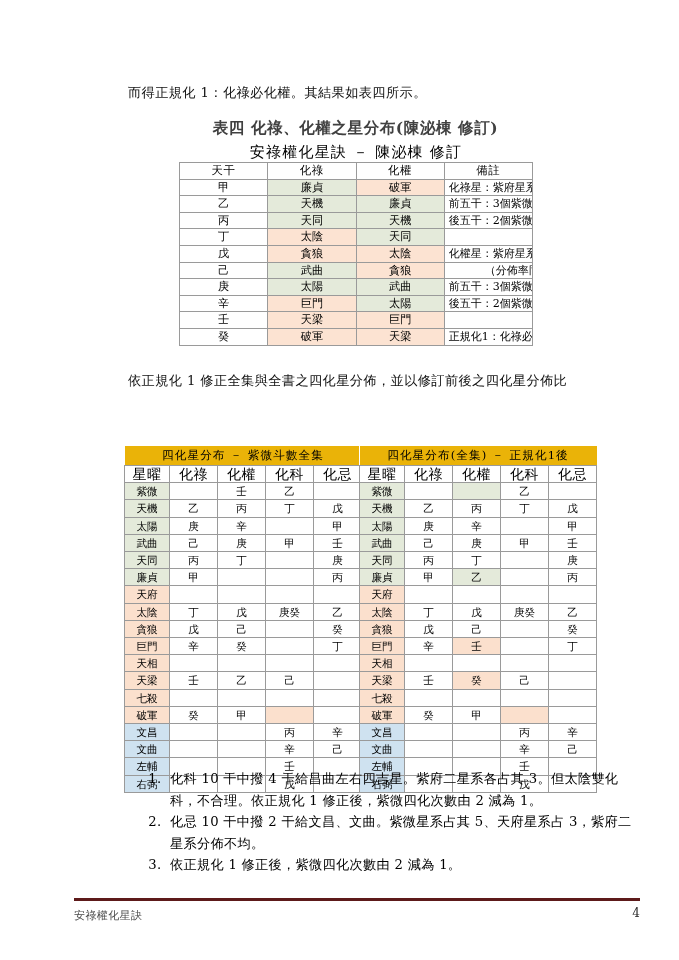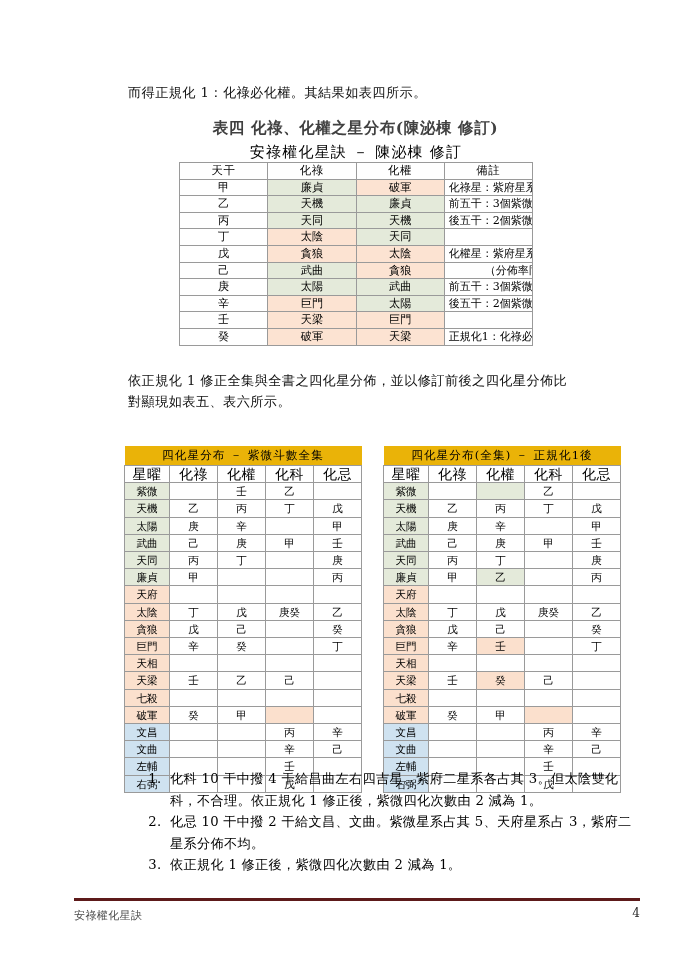--- a/index.html
+++ b/index.html
@@ -90,21 +90,21 @@
     overflow: hidden;
   }
   #table4 .note.ind { padding-left: 40px; }
   .cw-green  { background: #e4eada !important; }
   .cw-peach  { background: #fce3d2 !important; }
   .txt-red   { color: #c00000; }
   .txt-blue  { color: #3a7ca8; }
 
   
   #table5-left-wrap  { position: absolute; left: 108px; top: 446px; }
-  #table5-right-wrap { position: absolute; left: 343px; top: 446px; margin-left: 24px; }
+  #table5-right-wrap { position: absolute; left: 343px; top: 446px; }
   table.dist { font-size: 10.6px; }
   table.dist td { height: 16.2px; line-height: 16.2px; }
   table.dist .t-title {
     border: none;
     background: #eab308;
     font-size: 11.6px;
     letter-spacing: 1.1px;
     height: 19px;
     line-height: 19px;
   }
@@ -237,21 +237,20 @@
             <td>癸</td>
             <td class="cw-peach">破軍</td>
             <td class="cw-peach txt-red">天梁</td>
             <td class="note">正規化1：化祿必化權。</td>
           </tr>
         </tbody>
     </table>
   </div>
 
   <div class="para" id="mid-para-1" style="left:112px; top:370px; width:480px;">依正規化 1 修正全集與全書之四化星分佈，並以修訂前後之四化星分佈比</div>
-  <div class="para" id="mid-para-2" style="left:112px; top:391px; width:480px;">對顯現如表五、表六所示。</div>
 
 
   <div id="table5-left-wrap">
     <table class="sheet dist" id="table5-left">
       <tbody id="table5-left-body">
           <tr>
             <td class="t-title" colspan="5">四化星分布 － 紫微斗數全集</td>
           </tr>
           <tr>
             <td class="hdr c-star">星曜</td>

